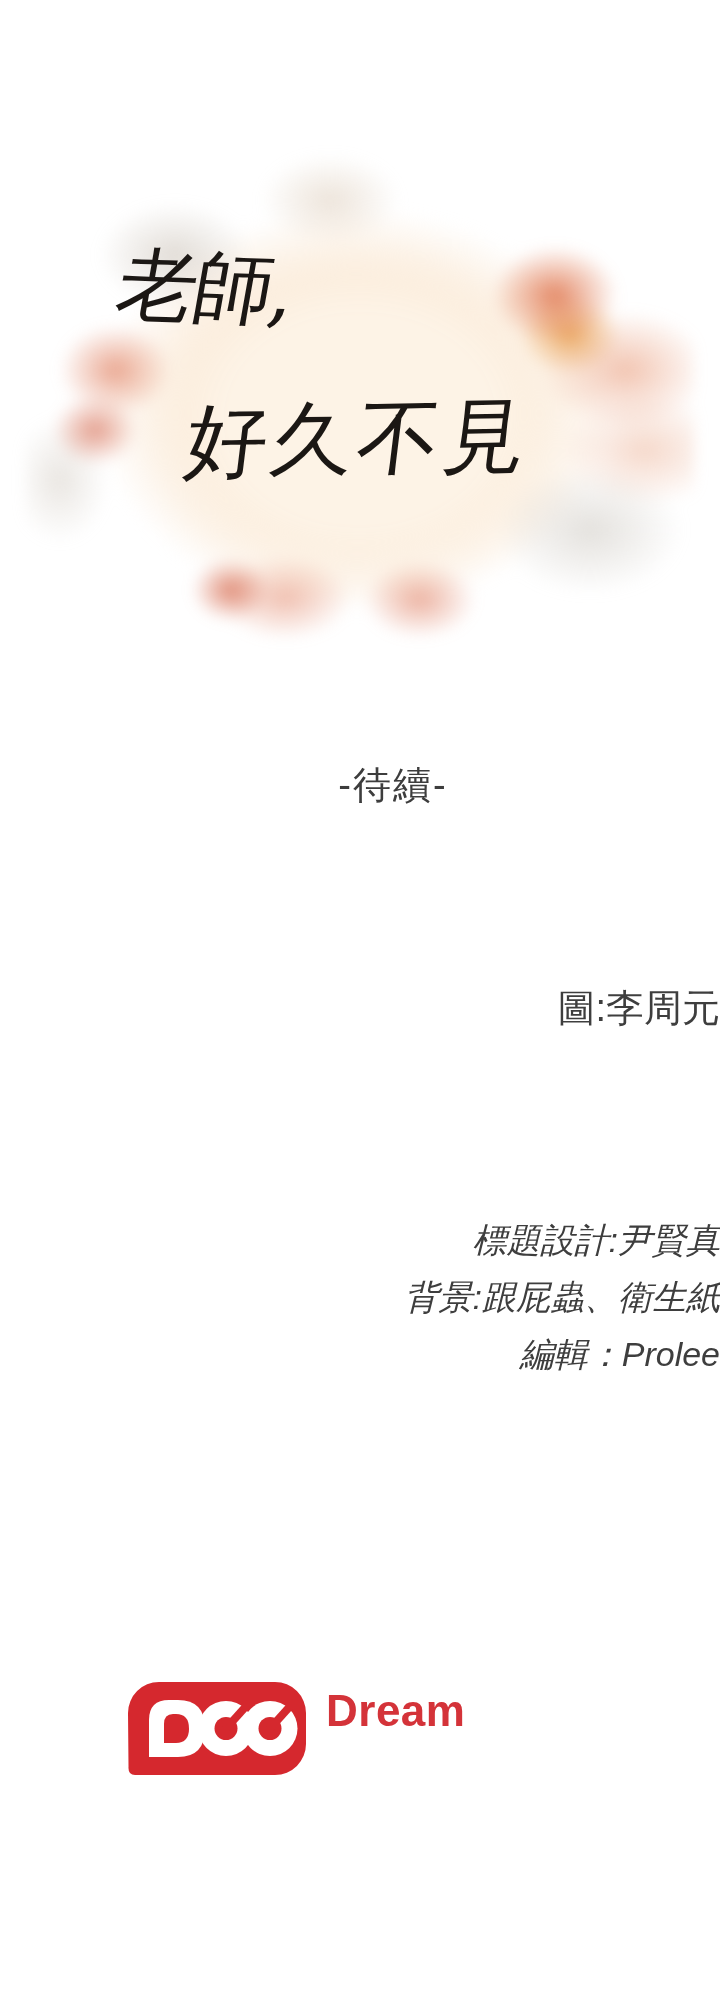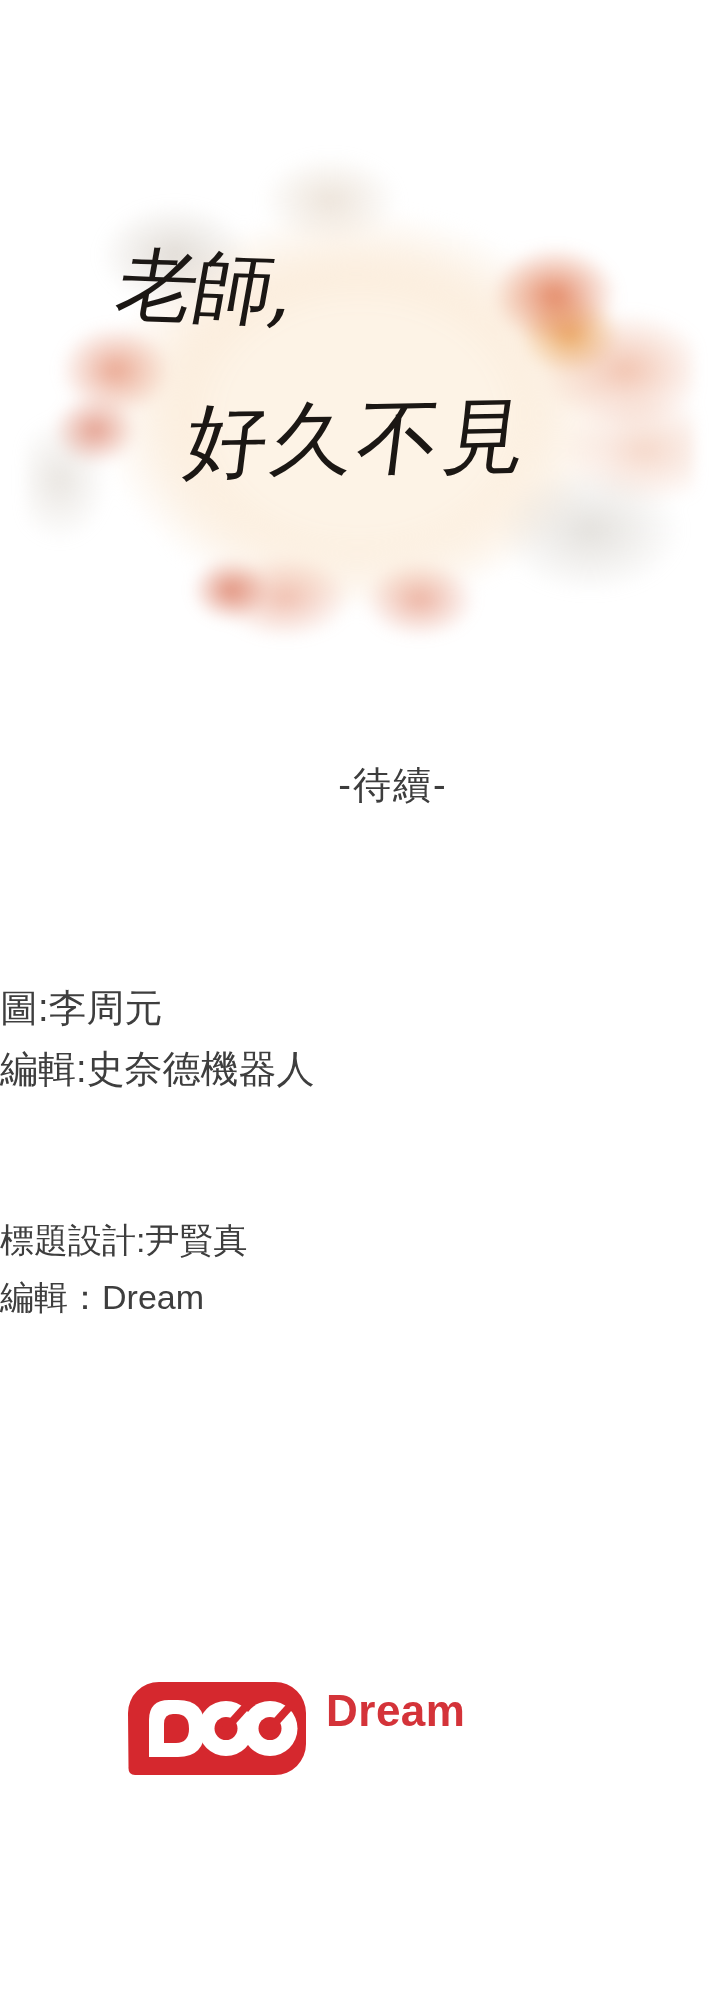--- a/index.html
+++ b/index.html
@@ -75,25 +75,25 @@
     color: #3d3d3d;
     font-weight: 500;
     margin-left: 33px;
   }
 
   
   .credits {
     position: absolute;
     left: 0;
     width: 100%;
-    text-align: left;
+    text-align: right;
     color: #3e3e3e;
   }
   .credits-primary   { top: 978px;  font-size: 38px; line-height: 61px; }
-  .credits-secondary { top: 1212px; font-size: 34px; line-height: 57px; }
+  .credits-secondary { top: 1212px; font-size: 34px; line-height: 57px; font-style: italic; }
   .credit-line { white-space: nowrap; }
 
   
   .publisher-logo {
     position: absolute;
     left: 128px;
     top: 1682px;
     width: 178px;
     height: 93px;
   }
@@ -118,26 +118,26 @@
 
   <h1 class="title">
     <span class="title-line title-line1">老師,</span>
     <span class="title-line title-line2">好久不見</span>
   </h1>
 
   <div class="tbc">-待續-</div>
 
   <div class="credits credits-primary">
     <div class="credit-line">圖:李周元</div>
-    <div class="credit-line">編輯:史奈德機器人</div>
   </div>
 
   <div class="credits credits-secondary">
     <div class="credit-line">標題設計:尹賢真</div>
-    <div class="credit-line">編輯：Dream</div>
+    <div class="credit-line">背景:跟屁蟲、衛生紙</div>
+    <div class="credit-line">編輯：Prolee</div>
   </div>
 
   <svg class="publisher-logo" viewBox="0 0 178 93" xmlns="http://www.w3.org/2000/svg" aria-hidden="true">
 
     <path fill="#d5282e" d="M31,0 H147 A31,31 0 0 1 178,31 V62 A31,31 0 0 1 147,93 H7
              Q0,93 0.5,85 L0,31 A31,31 0 0 1 31,0 Z"></path>
 
     <path fill="#ffffff" d="M21,75 L21,38 Q21,18 41,18 L50,18 Q77,18 77,46.5 Q77,75 50,75 Z"></path>
     <path fill="#d5282e" d="M36,61 L36,42 Q36,32 45,32 L48,32 Q61,32 61,46.5 Q61,61 48,61 Z"></path>
 

